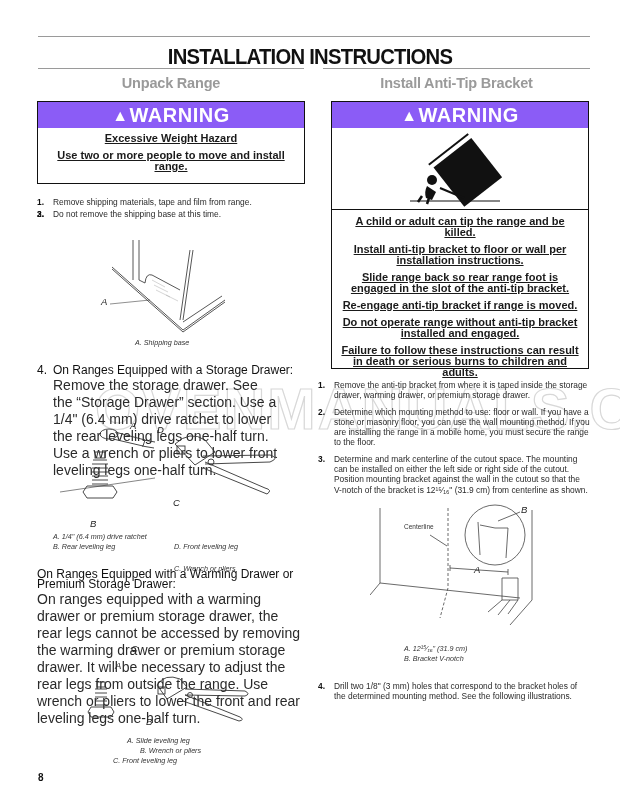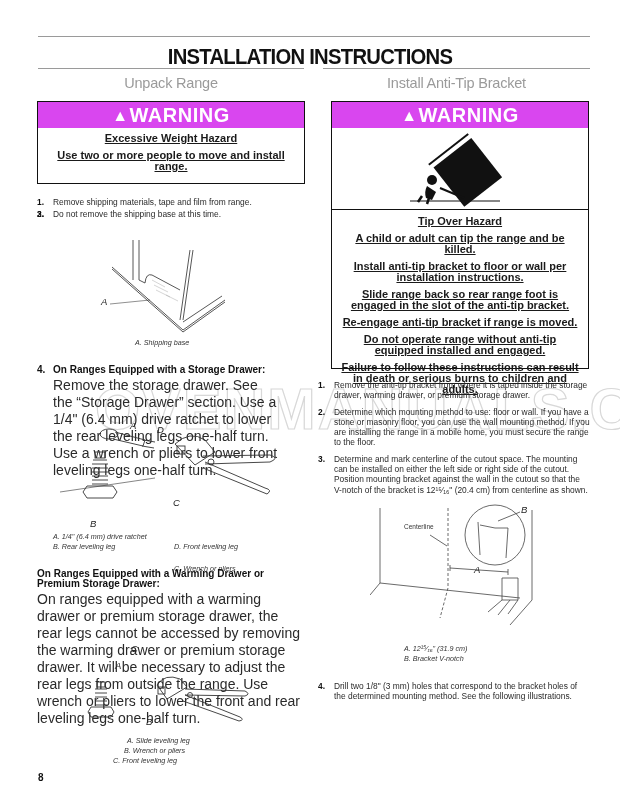--- a/index.html
+++ b/index.html
@@ -8,41 +8,41 @@
 
     .rule { position: absolute; height: 1px; background: #9a9a9a; }
 
     .page-title {
       position: absolute; left: 0; width: 620px; top: 44px; text-align: center;
       font-family: "Liberation Sans", sans-serif; font-weight: bold; font-size: 22px;
       letter-spacing: -0.8px; color: #111; transform: scaleX(0.92);
     }
     .section-title {
       position: absolute; top: 75px; text-align: center;
-      font-size: 14.5px; color: #9a9a9a; letter-spacing: -0.2px;
+      font-size: 14.5px; color: #9a9a9a; letter-spacing: -0.2px; font-weight: bold;
     }
 
     .warn-box { position: absolute; border: 1.5px solid #111; background: #fff; }
     .warn-head {
-      background: #d946ef; color: #fff; font-weight: bold; text-align: center;
+      background: #8b5cf6; color: #fff; font-weight: bold; text-align: center;
       font-size: 20px; letter-spacing: 0.5px; height: 26px; line-height: 26px;
     }
     .warn-head .tri { font-size: 16px; margin-right: 1px; position: relative; top: -1px; }
     .warn-body { font-weight: bold; font-size: 11px; line-height: 11px; padding: 5px 7px 4px 7px; text-decoration: underline; }
     .warn-body .haz { text-align: center; margin-bottom: 6px; }
     .warn-body p { margin-bottom: 6px; text-align: center; }
     .warn-body p:last-child { margin-bottom: 2px; }
     .pictogram { height: 82px; border-bottom: 1.5px solid #111; position: relative; }
 
     .ol { position: absolute; font-size: 8.4px; line-height: 10.3px; color: #2a2a2a; }
     .ol .li { position: relative; padding-left: 16px; margin-bottom: 2px; }
     .ol .num { position: absolute; left: 0; top: 0; font-weight: bold; color: #111; }
     .ol .li.gap { margin-bottom: 6px; }
 
-    .subhead { position: absolute; font-weight: bold; font-size: 10px; line-height: 10px; color: #111; }
+    .subhead { position: absolute; font-weight: normal; font-size: 12px; line-height: 10px; color: #111; }
     .para { position: absolute; font-size: 14px; line-height: 17px; color: #2a2a2a; }
 
     .caption { position: absolute; font-style: italic; font-size: 7.2px; line-height: 10px; color: #333; }
     .callout { position: absolute; font-style: italic; font-size: 9.5px; color: #222; }
 
     .fig { position: absolute; }
     .page-num { position: absolute; left: 38px; top: 772px; font-weight: bold; font-size: 10px; color: #111; }
 
     .watermark {
       position: absolute; left: 95px; top: 375px; font-size: 58px; font-weight: bold;
@@ -149,21 +149,21 @@
     <path d="M100 34 L160 36 Q166 39 160 41 L100 40"></path>
     <path d="M100 40 L155 62 Q160 65 154 66 L98 46"></path>
     <circle cx="105" cy="40" r="2.5"></circle>
     <rect x="73" y="32" width="7" height="7"></rect>
   </g>
 </svg>
 <div class="callout" style="left:131px; top:643px;">C</div>
 <div class="callout" style="left:115px; top:660px;">A</div>
 <div class="callout" style="left:146px; top:716px;">B</div>
 <div class="caption" style="left:127px; top:736px;">A. Slide leveling leg</div>
-<div class="caption" style="left:124px; top:746px;">B. Wrench or pliers</div>
+<div class="caption" style="left:140px; top:746px;">B. Wrench or pliers</div>
 <div class="caption" style="left:113px; top:756px;">C. Front leveling leg</div>
 
 <div class="page-num">8</div>
 
 <div class="warn-box" style="left:331px; top:101px; width:258px; height:268px;">
   <div class="warn-head">
     <span class="tri">▲</span><span>WARNING</span>
   </div>
   <div class="pictogram">
     <svg width="255" height="80" viewBox="0 0 255 80">
@@ -172,34 +172,33 @@
         <rect x="112" y="20" width="48" height="50" fill="#111"></rect>
         <line x1="110" y1="15" x2="160" y2="15" stroke="#111" stroke-width="2"></line>
       </g>
       <line x1="108" y1="60" x2="132" y2="70" stroke="#111" stroke-width="2"></line>
       <circle cx="100" cy="52" r="5" fill="#111"></circle>
       <path d="M95 58 Q92 64 94 70 L100 72 L104 64 Z" fill="#111"></path>
       <path d="M90 68 L86 74 M97 70 L95 76" stroke="#111" stroke-width="2.5"></path>
     </svg>
   </div>
   <div class="warn-body" style="padding-top:6px;">
-    <div class="haz">Tip Over Hazard</div>
     <p>A child or adult can tip the range and be killed.</p>
     <p>Install anti-tip bracket to floor or wall per installation instructions.</p>
     <p>Slide range back so rear range foot is engaged in the slot of the anti-tip bracket.</p>
     <p>Re-engage anti-tip bracket if range is moved.</p>
-    <p>Do not operate range without anti-tip equipped installed and engaged.</p>
+    <p>Do not operate range without anti-tip bracket installed and engaged.</p>
     <p>Failure to follow these instructions can result in death or serious burns to children and adults.</p>
   </div>
 </div>
 
 <div class="ol" style="left:318px; top:380px; width:272px;">
   <div class="li gap"><span class="num">1.</span><span>Remove the anti-tip bracket from where it is taped inside the storage drawer, warming drawer, or premium storage drawer.</span></div>
   <div class="li gap"><span class="num">2.</span><span>Determine which mounting method to use: floor or wall. If you have a stone or masonry floor, you can use the wall mounting method. If you are installing the range in a mobile home, you must secure the range to the floor.</span></div>
-  <div class="li"><span class="num">3.</span><span>Determine and mark centerline of the cutout space. The mounting can be installed on either the left side or right side of the cutout. Position mounting bracket against the wall in the cutout so that the V-notch of the bracket is 12¹⁵⁄₁₆" (20.4 cm) from centerline as shown.</span></div>
+  <div class="li"><span class="num">3.</span><span>Determine and mark centerline of the cutout space. The mounting can be installed on either the left side or right side of the cutout. Position mounting bracket against the wall in the cutout so that the V-notch of the bracket is 12¹⁵⁄₁₆" (31.9 cm) from centerline as shown.</span></div>
 </div>
 
 <svg class="fig" style="left:370px; top:500px;" width="170" height="130" viewBox="0 0 170 130">
   <g fill="none" stroke="#444" stroke-width="0.8">
     <line x1="10" y1="8" x2="10" y2="83"></line>
     <line x1="10" y1="83" x2="0" y2="95"></line>
     <line x1="10" y1="83" x2="150" y2="98"></line>
     <line x1="162" y1="10" x2="162" y2="100"></line>
     <line x1="162" y1="100" x2="140" y2="125"></line>
     <line x1="78" y1="8" x2="78" y2="88" stroke-dasharray="3,2"></line>

